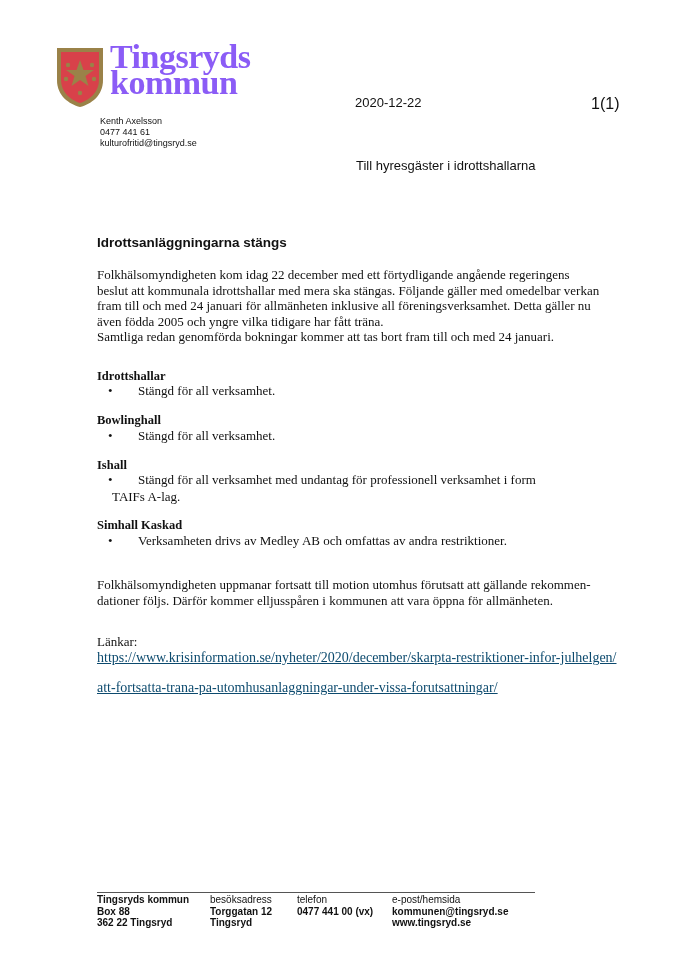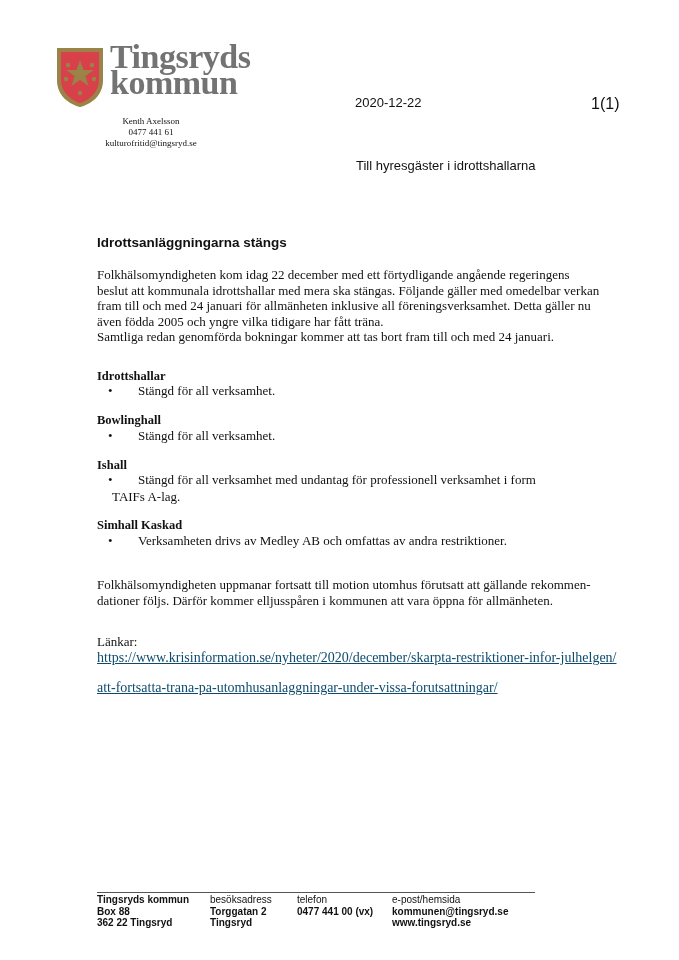--- a/index.html
+++ b/index.html
@@ -3,25 +3,25 @@
 <meta charset="utf-8">
 <style>
   html, body { margin: 0; padding: 0; background: #ffffff; }
   body { width: 679px; height: 960px; position: relative; overflow: hidden; color: #111; }
   .abs { position: absolute; }
   .sans { font-family: "Liberation Sans", sans-serif; }
   .serif { font-family: "Liberation Serif", serif; }
 
   
   #logo-shield { left: 55px; top: 46px; width: 50px; height: 62px; }
-  #logo-text { left: 110px; top: 44px; color: #737373; font-family: "Liberation Serif", serif; font-weight: bold; line-height: 26px; }
+  #logo-text { left: 110px; top: 44px; color: #8b5cf6; font-family: "Liberation Serif", serif; font-weight: bold; line-height: 26px; }
   #logo-text .l1 { font-size: 34px; letter-spacing: -0.5px; display: block; }
   #logo-text .l2 { font-size: 34px; letter-spacing: -0.5px; display: block; margin-top: 0px; }
 
-  #contact { left: 100px; top: 116px; width: 102px; text-align: center; font-size: 9px; line-height: 11px; font-family: Liberation Serif, serif; }
+  #contact { left: 100px; top: 116px; width: 102px; text-align: left; font-size: 9px; line-height: 11px; }
 
   #date { left: 355px; top: 95px; font-size: 13px; }
   #pagenum { left: 591px; top: 95px; font-size: 16px; }
   #recipient { left: 356px; top: 158px; font-size: 13px; }
 
   #heading { left: 97px; top: 235px; font-size: 13.5px; font-weight: bold; }
 
   .body-text { font-size: 13px; line-height: 15.5px; }
   #intro { left: 97px; top: 267px; width: 520px; }
 
@@ -105,21 +105,21 @@
 </div>
 
 <div id="footer-line" class="abs"></div>
 <div class="abs sans footer-col" style="left:97px;">
   <div class="fb">Tingsryds kommun</div>
   <div class="fb">Box 88</div>
   <div class="fb">362 22 Tingsryd</div>
 </div>
 <div class="abs sans footer-col" style="left:210px;">
   <div>besöksadress</div>
-  <div class="fb">Torggatan 2</div>
+  <div class="fb">Torggatan 12</div>
   <div class="fb">Tingsryd</div>
 </div>
 <div class="abs sans footer-col" style="left:297px;">
   <div>telefon</div>
   <div class="fb">0477 441 00 (vx)</div>
 </div>
 <div class="abs sans footer-col" style="left:392px;">
   <div>e-post/hemsida</div>
   <div class="fb">kommunen@tingsryd.se</div>
   <div class="fb">www.tingsryd.se</div>

